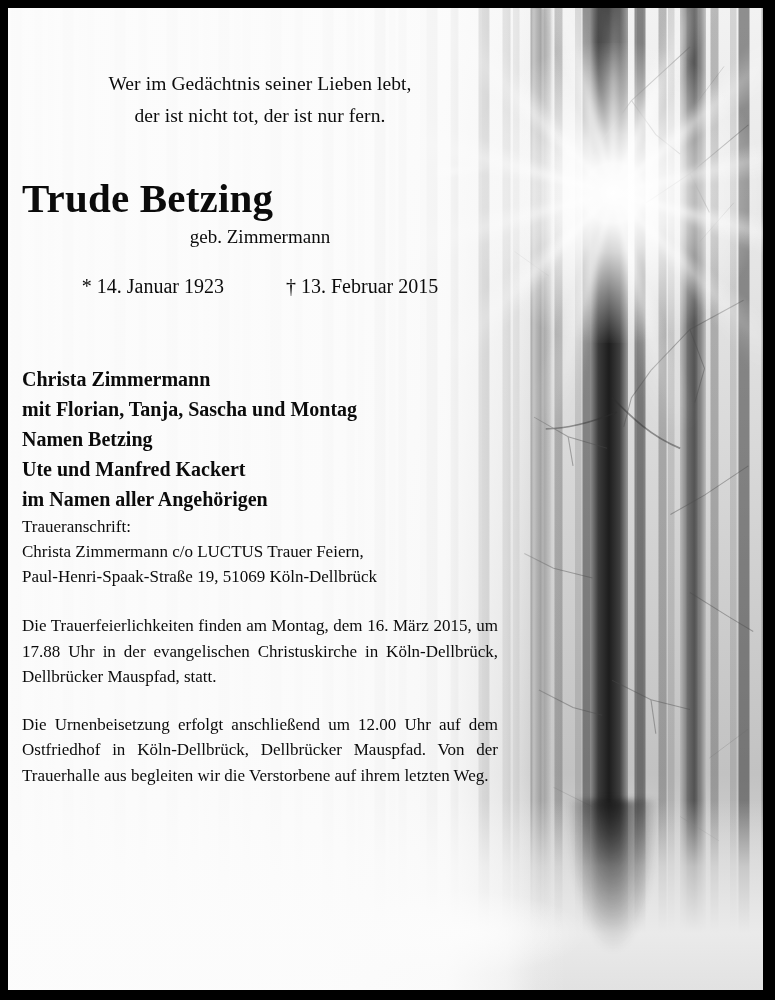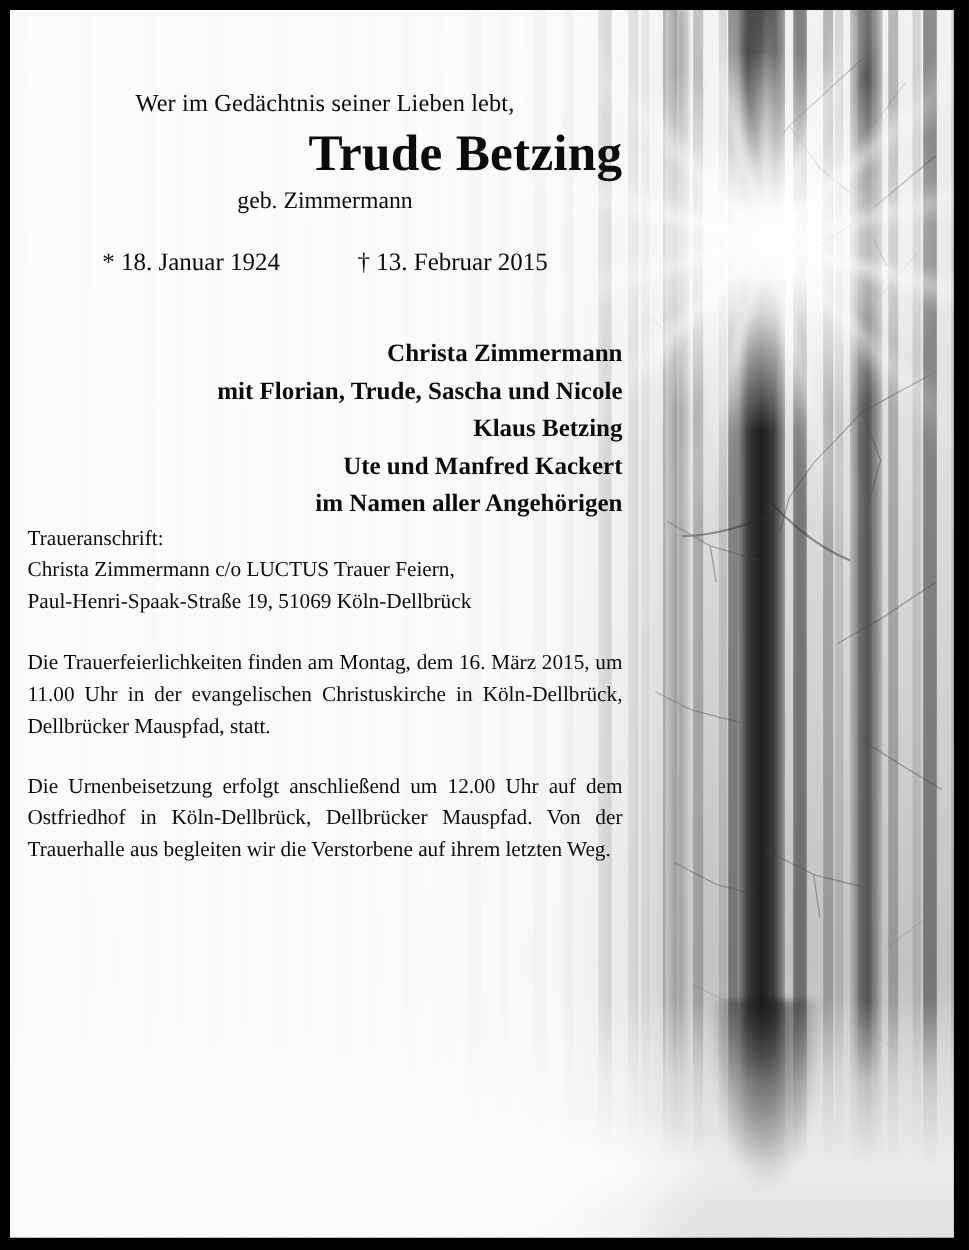--- a/index.html
+++ b/index.html
@@ -182,48 +182,49 @@
 
   .epigraph {
     text-align:center;
     font-size:19.5px;
     line-height:32px;
     letter-spacing:.1px;
     margin-top:10px;
   }
 
   .name {
-    text-align:right;
+    text-align:left;
     font-size:41px;
     font-weight:bold;
     letter-spacing:.2px;
+    margin-top:44px;
     line-height:1.08;
   }
   .maiden {
     text-align:center;
     font-size:19px;
     margin-top:6px;
   }
 
   .dates {
     display:flex;
     justify-content:center;
     gap:62px;
     font-size:20px;
     margin-top:27px;
   }
   .date-item { white-space:nowrap; }
   .sym { margin-right:5px; }
 
   .mourners {
-    text-align:right;
+    text-align:left;
     font-size:20px;
     font-weight:bold;
     line-height:30px;
-    margin-top:46px;
+    margin-top:66px;
   }
 
   .addr {
     font-size:17px;
     line-height:25px;
   }
 
   .para {
     font-size:17px;
     line-height:25.5px;
@@ -286,46 +287,47 @@
         <div class="sun-core"></div>
       </div>
 
       <div class="photo-wash"></div>
     </div>
 
     <div class="content">
 
       <div class="epigraph">
         <div>Wer im Gedächtnis seiner Lieben lebt,</div>
+        <div>der ist nicht tot, der ist nur fern.</div>
       </div>
 
       <div class="name">Trude Betzing</div>
       <div class="maiden">geb. Zimmermann</div>
 
       <div class="dates">
         <div class="date-item">
-          <span class="sym">*</span><span>18. Januar 1924</span>
+          <span class="sym">*</span><span>14. Januar 1923</span>
         </div>
         <div class="date-item">
           <span class="sym">†</span><span>13. Februar 2015</span>
         </div>
       </div>
 
       <div class="mourners">
         <div>Christa Zimmermann</div>
-        <div>mit Florian, Trude, Sascha und Nicole</div>
-        <div>Klaus Betzing</div>
+        <div>mit Florian, Tanja, Sascha und Montag</div>
+        <div>Namen Betzing</div>
         <div>Ute und Manfred Kackert</div>
         <div>im Namen aller Angehörigen</div>
       </div>
 
       <div class="addr">
         <div>Traueranschrift:</div>
         <div>Christa Zimmermann c/o LUCTUS Trauer Feiern,</div>
         <div>Paul-Henri-Spaak-Straße 19, 51069 Köln-Dellbrück</div>
       </div>
 
-      <p class="para">Die Trauerfeierlichkeiten finden am Montag, dem 16. März 2015, um 11.00 Uhr in der evangelischen Christuskirche in Köln-Dellbrück, Dellbrücker Mauspfad, statt.</p>
+      <p class="para">Die Trauerfeierlichkeiten finden am Montag, dem 16. März 2015, um 17.88 Uhr in der evangelischen Christuskirche in Köln-Dellbrück, Dellbrücker Mauspfad, statt.</p>
       <p class="para">Die Urnenbeisetzung erfolgt anschließend um 12.00 Uhr auf dem Ostfriedhof in Köln-Dellbrück, Dellbrücker Mauspfad. Von der Trauerhalle aus begleiten wir die Verstorbene auf ihrem letzten Weg.</p>
 
     </div>
   </div>
 </div>
 
 </body></html>

